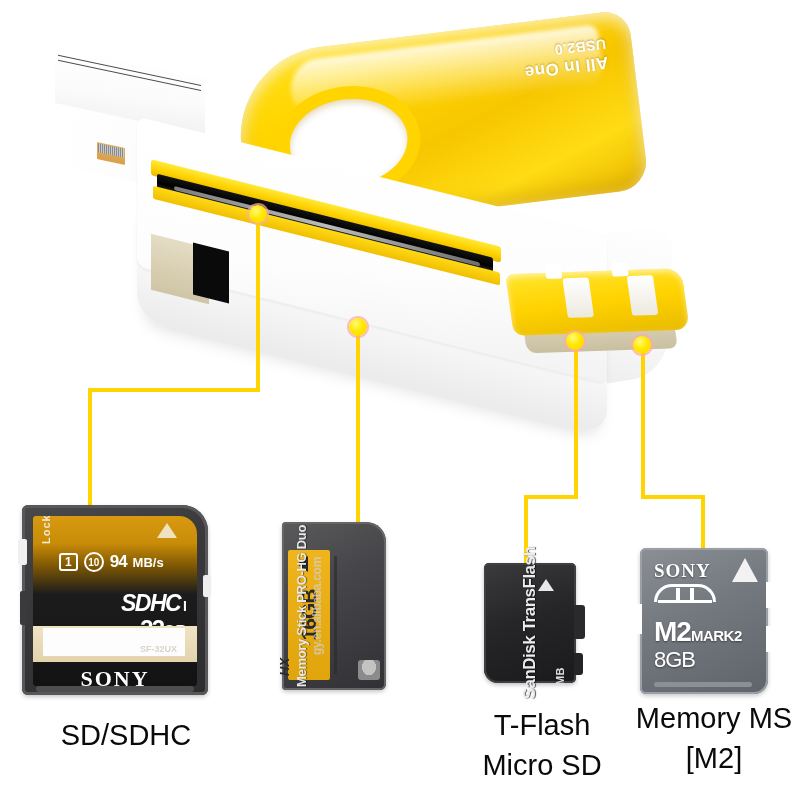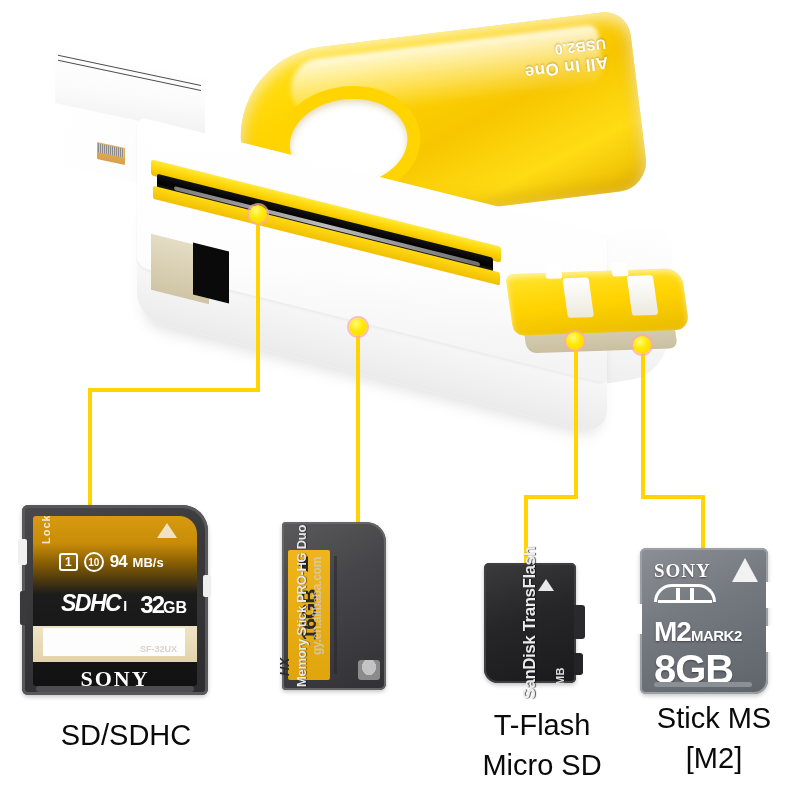--- a/index.html
+++ b/index.html
@@ -251,22 +251,22 @@
     border:2px solid #fff; border-radius:3px; padding:0 4px;
     font-size:12px; font-weight:bold; line-height:14px;
   }
   #card-sd .c10 {
     width:20px;height:20px;border:2px solid #fff;border-radius:50%;
     font-size:10px;font-weight:bold;display:flex;align-items:center;justify-content:center;
   }
   #card-sd .speed { font-size:17px; font-weight:bold; letter-spacing:-1px; }
   #card-sd .mbs { font-size:13px; font-weight:bold; }
   #card-sd .caprow {
-    position:absolute; left:28px; right:10px; top:74px;
-    display:flex; align-items:flex-end; justify-content:space-between; color:#fff;
+    position:absolute; left:16px; right:10px; top:74px;
+    display:flex; align-items:flex-end; justify-content:space-between; color:#fff;flex-direction:column;
   }
   #card-sd .sdhc { font-size:23px; font-weight:bold; font-style:italic; letter-spacing:-1.5px; }
   #card-sd .iclass { font-size:14px; font-weight:bold; margin-left:3px; }
   #card-sd .cap { font-size:24px; font-weight:bold; letter-spacing:-2px; line-height:1; }
   #card-sd .capu { font-size:16px; font-weight:bold; }
   #card-sd .labelband {
     position:absolute; left:0; right:0; top:110px; height:36px;
     background: linear-gradient(180deg,#efe3c4 0%,#e2d3ac 100%);
   }
   #card-sd .labelwhite {
@@ -424,21 +424,21 @@
   #card-m2 .mslogo .p2 { left:36px; }
   #card-m2 .m2row {
     position:absolute; left:14px; top:68px;
     display:flex; align-items:baseline; color:#fff;
     text-shadow:0 1px 2px rgba(0,0,0,.45);
   }
   #card-m2 .m2 { font-size:28px; font-weight:bold; letter-spacing:-1px; }
   #card-m2 .mark2 { font-size:15px; font-weight:bold; letter-spacing:-.5px; }
   #card-m2 .cap {
     position:absolute; left:14px; top:99px;
-    color:#fff; font-size:40px; font-weight:bold; letter-spacing:-1px;
+    color:#fff; font-size:22px; font-weight:normal; letter-spacing:-1px;
     text-shadow:0 1px 2px rgba(0,0,0,.45);
   }
   #card-m2 .bottombar {
     position:absolute; left:14px; right:16px; bottom:7px; height:5px;
     background:#8b9097; border-radius:3px;
   }
 
   
   .caption {
     position:absolute;
@@ -604,17 +604,17 @@
     <span>SD/SDHC</span>
   </div>
 
 
   <div class="caption" style="left:446px; top:705px; width:192px;">
     <span>T-Flash</span>
     <span class="l2">Micro SD</span>
   </div>
 
   <div class="caption" style="left:628px; top:698px; width:172px;">
-    <span>Stick MS</span>
+    <span>Memory MS</span>
     <span class="l2">[M2]</span>
   </div>
 
 </div>
 
 </body></html>

